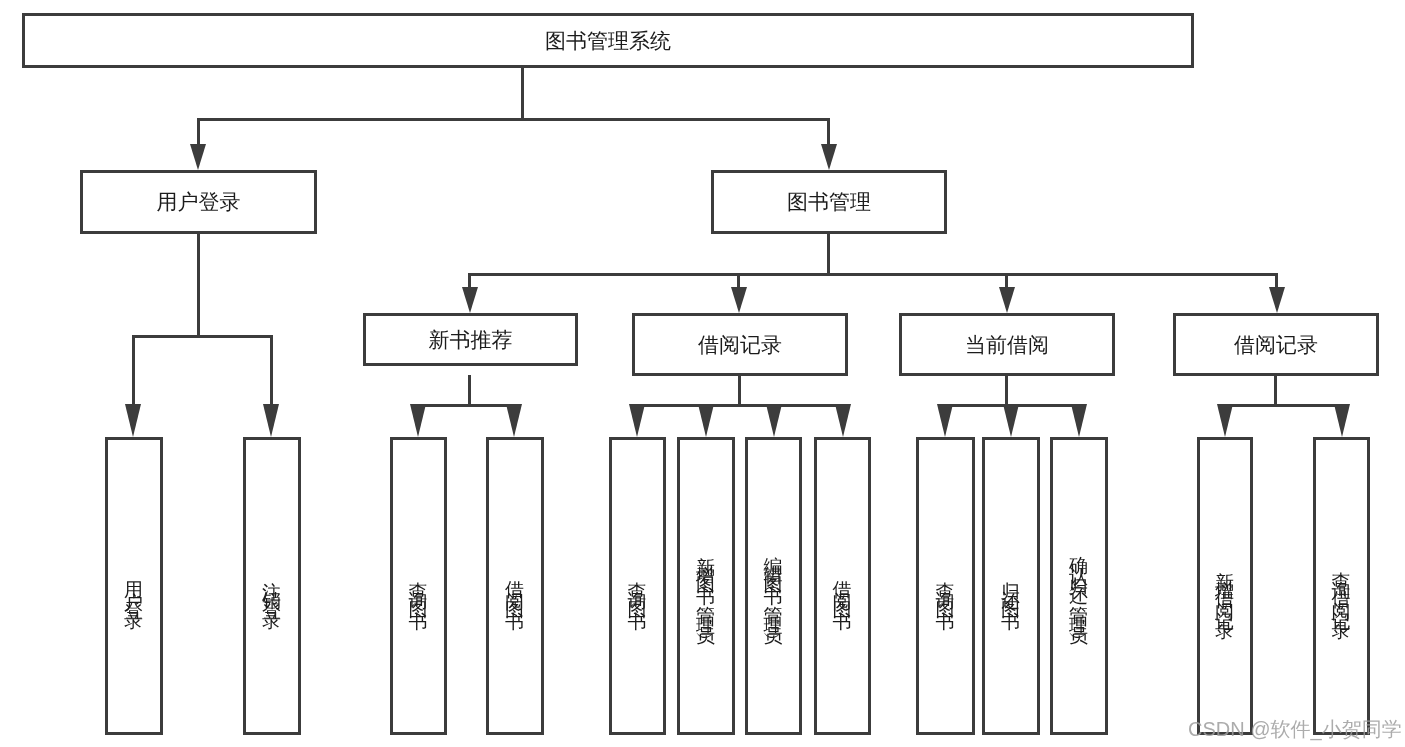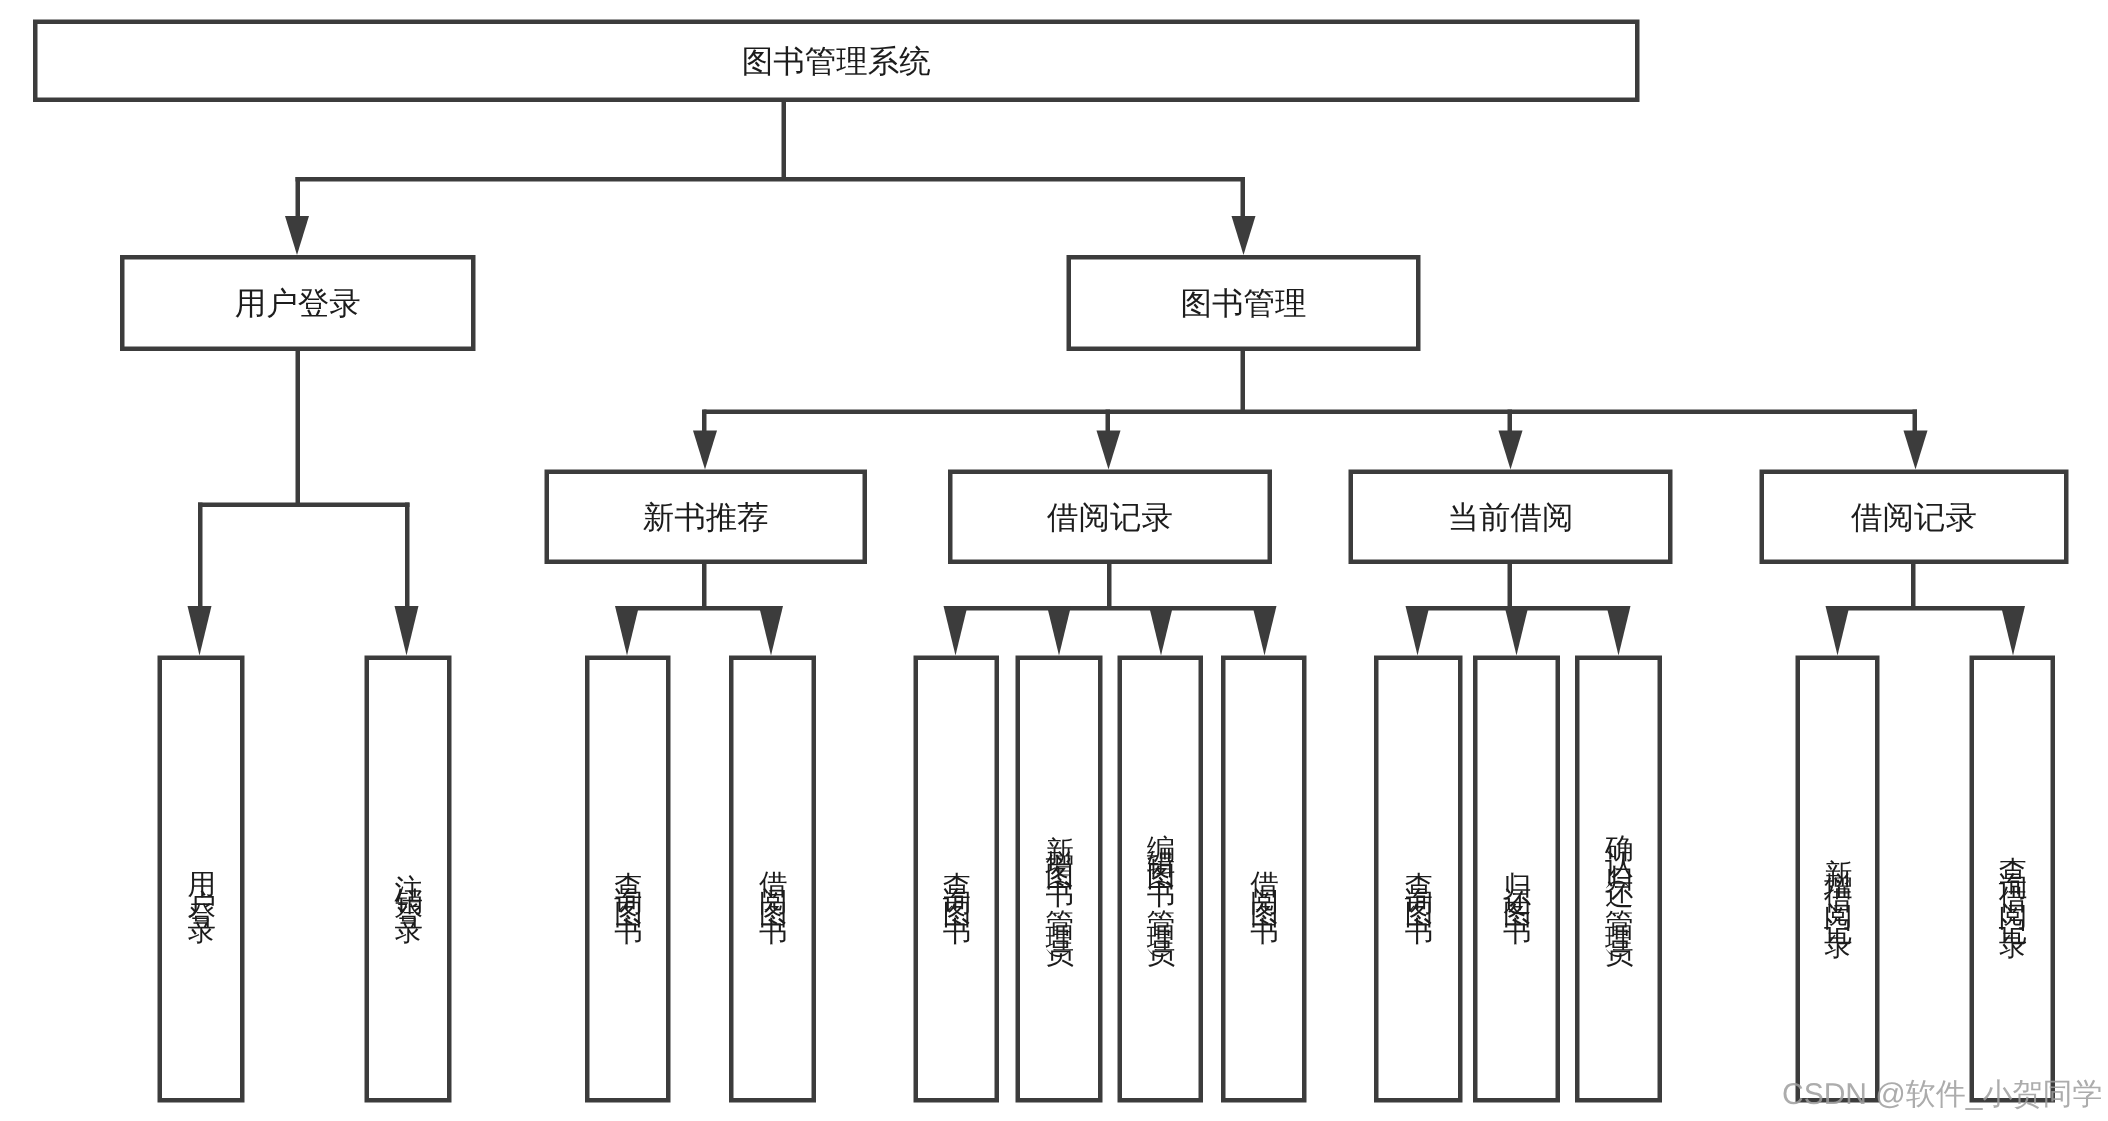--- a/index.html
+++ b/index.html
@@ -58,32 +58,32 @@
     color: rgba(158, 158, 158, 0.85);
     white-space: nowrap;
     z-index: 5;
   }
 </style>
 </head>
 <body>
 
 <div class="canvas">
 
-  <div class="box" style="left:22px;top:13px;width:1071px;height:55px">
+  <div class="box" style="left:22px;top:13px;width:1172px;height:55px">
     <span class="hlabel">图书管理系统</span>
   </div>
 
   <div class="box" style="left:80px;top:170px;width:237px;height:64px">
     <span class="hlabel">用户登录</span>
   </div>
   <div class="box" style="left:711px;top:170px;width:236px;height:64px">
     <span class="hlabel">图书管理</span>
   </div>
 
-  <div class="box" style="left:363px;top:313px;width:215px;height:63px">
+  <div class="box" style="left:363px;top:313px;width:215px;height:53px">
     <span class="hlabel">新书推荐</span>
   </div>
   <div class="box" style="left:632px;top:313px;width:216px;height:63px">
     <span class="hlabel">借阅记录</span>
   </div>
   <div class="box" style="left:1173px;top:313px;width:206px;height:63px">
     <span class="hlabel">借阅记录</span>
   </div>
   <div class="box" style="left:899px;top:313px;width:216px;height:63px">
     <span class="hlabel">当前借阅</span>

